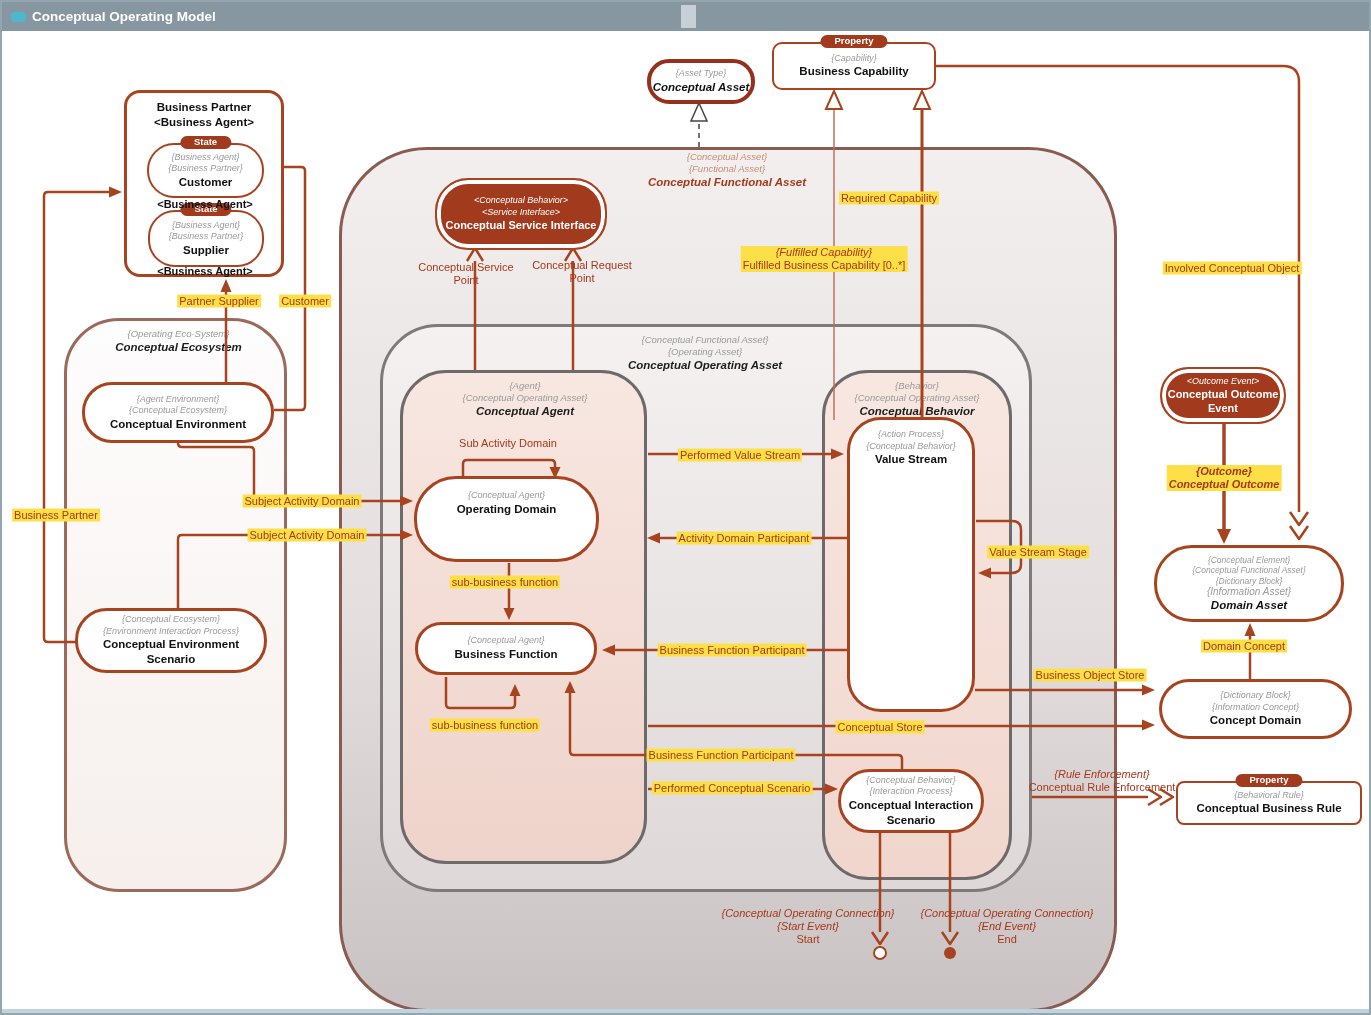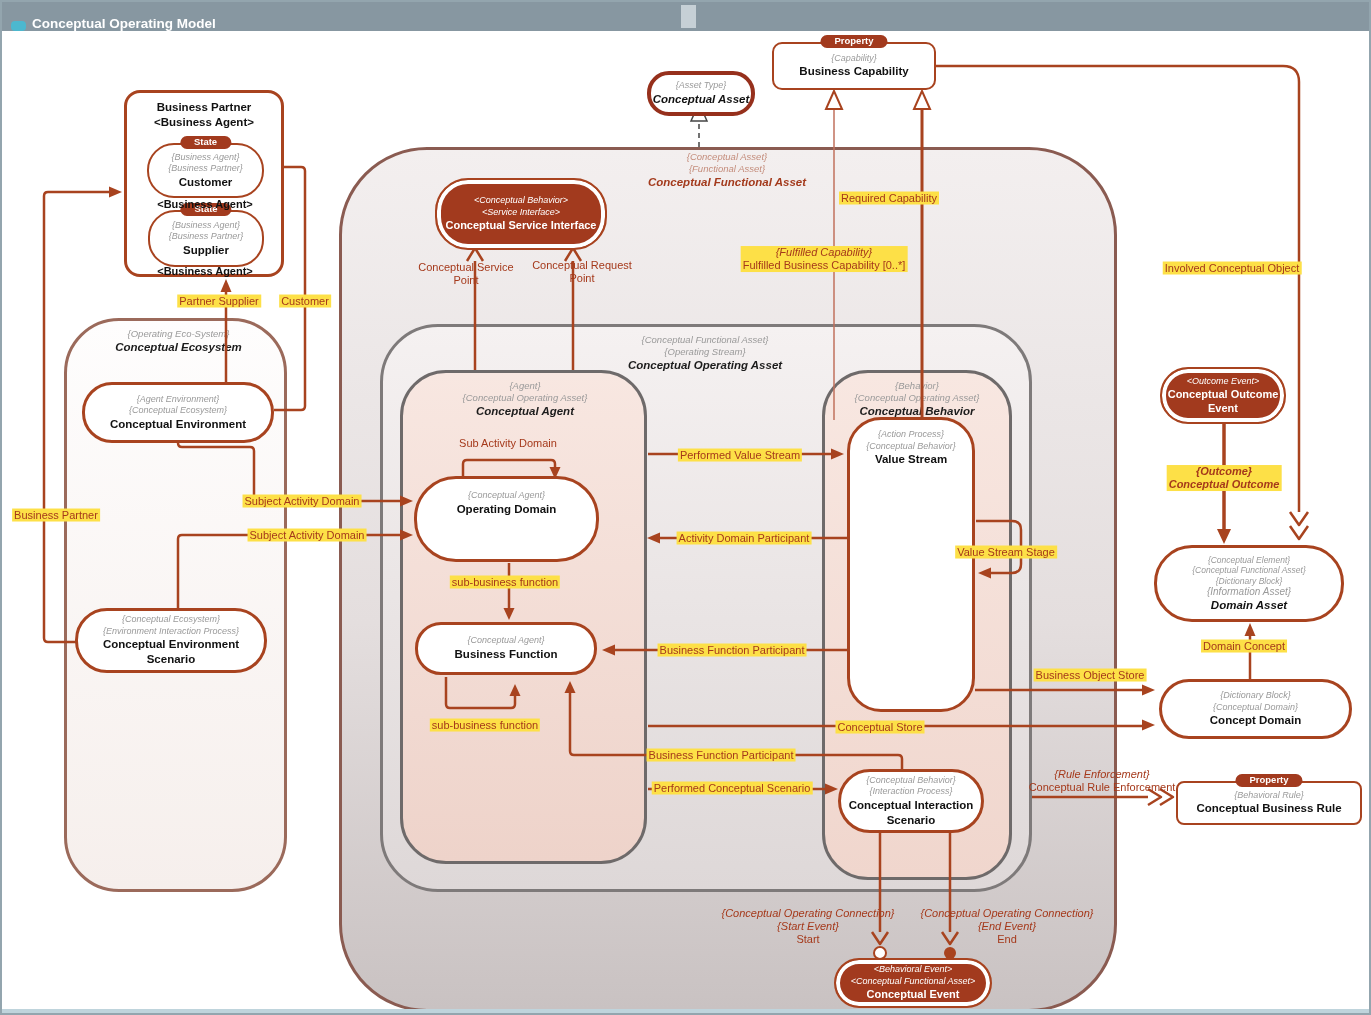--- a/index.html
+++ b/index.html
@@ -1,18 +1,18 @@
 <!DOCTYPE html>
 <html><head>
 <meta charset="utf-8">
 <style>
   html,body{margin:0;padding:0;background:#fff;font-family:"Liberation Sans",sans-serif;}
   #canvas{position:relative;width:1371px;height:1015px;background:#fff;border:2px solid #93a5ae;box-sizing:border-box;overflow:hidden;}
   
-  .titlebar{position:absolute;left:0;top:0;width:100%;height:29px;background:#8797a1;z-index:10;display:flex;align-items:flex-end;}
+  .titlebar{position:absolute;left:0;top:0;width:100%;height:29px;background:#8797a1;z-index:10;display:flex;align-items:center;}
   .titlebar .ticon{width:15px;height:10px;background:#4cb8cf;border-radius:4px;margin:0 6px 0 9px;}
   .titlebar .ttext{color:#fff;font-weight:bold;font-size:13.5px;}
   .titlebar .tbtn{position:absolute;right:673px;top:3px;width:15px;height:23px;background:#c6d0d6;}
   .bottomstrip{position:absolute;left:0;top:1007px;width:100%;height:8px;background:#bfd4dc;z-index:10;}
   
   .container{position:absolute;box-sizing:border-box;}
   .c-ecosystem{left:62px;top:316px;width:223px;height:574px;border:3px solid #9b6a5b;border-radius:55px;background:linear-gradient(180deg,#fefdfd,#f6efec);z-index:1;}
   .c-cfa{left:337px;top:145px;width:778px;height:865px;border:3.5px solid #8a5b51;border-radius:88px;background:linear-gradient(180deg,#f3efef 0%,#e4dede 55%,#c9c2c2 100%);z-index:1;}
   .c-coa{left:378px;top:322px;width:652px;height:568px;border:3px solid #7e7a7a;border-radius:58px;background:linear-gradient(180deg,#f5f1f1,#ded8d8);z-index:2;}
   .c-agent{left:398px;top:368px;width:247px;height:494px;border:3px solid #6e6a6a;border-radius:46px;background:linear-gradient(180deg,#f8e7e1,#eed3ca);z-index:3;}
@@ -65,21 +65,21 @@
     <div class="chdr red" style="left:245px;top:1px;width:280px;">
       <div class="a">{Conceptual Asset}</div>
       <div class="a">{Functional Asset}</div>
       <div class="n">Conceptual Functional Asset</div>
     </div>
   </div>
 
   <div class="container c-coa">
     <div class="chdr" style="left:172px;top:7px;width:300px;">
       <div class="a">{Conceptual Functional Asset}</div>
-      <div class="a">{Operating Stream}</div>
+      <div class="a">{Operating Asset}</div>
       <div class="n">Conceptual Operating Asset</div>
     </div>
   </div>
 
   <div class="container c-agent">
     <div class="chdr" style="left:0;top:7px;width:244px;">
       <div class="a">{Agent}</div>
       <div class="a">{Conceptual Operating Asset}</div>
       <div class="n">Conceptual Agent</div>
     </div>
@@ -261,21 +261,21 @@
     <div class="a">{Conceptual Ecosystem}</div>
     <div class="n">Conceptual Environment</div>
   </div>
 
   <div class="node" style="left:73px;top:606px;width:192px;height:65px;border-radius:32px;">
     <div class="a">{Conceptual Ecosystem}</div>
     <div class="a">{Environment Interaction Process}</div>
     <div class="n">Conceptual Environment Scenario</div>
   </div>
 
-  <div class="node" style="left:645px;top:57px;width:108px;height:45px;border-radius:22px;border-width:4px;border-color:#96301c;margin-top:12px;">
+  <div class="node" style="left:645px;top:57px;width:108px;height:45px;border-radius:22px;border-width:4px;border-color:#96301c;">
     <div class="a">{Asset Type}</div>
     <div class="n it">Conceptual Asset</div>
   </div>
 
   <div class="node rect" style="left:770px;top:40px;width:164px;height:48px;border-width:2px;">
     <div class="tag">Property</div>
     <div class="a">{Capability}</div>
     <div class="n">Business Capability</div>
   </div>
 
@@ -300,42 +300,37 @@
     <div class="a">{Conceptual Behavior}</div>
     <div class="n">Value Stream</div>
   </div>
 
   <div class="node" style="left:836px;top:767px;width:146px;height:64px;border-radius:32px;">
     <div class="a">{Conceptual Behavior}</div>
     <div class="a">{Interaction Process}</div>
     <div class="n">Conceptual Interaction Scenario</div>
   </div>
 
-  <div class="node dark" style="left:832px;top:956px;width:158px;height:50px;border-radius:25px;">
-    <div class="a">&lt;Behavioral Event&gt;</div>
-    <div class="a">&lt;Conceptual Functional Asset&gt;</div>
-    <div class="n">Conceptual Event</div>
-  </div>
 
   <div class="node dark" style="left:1158px;top:365px;width:126px;height:57px;border-radius:28px;">
     <div class="a">&lt;Outcome Event&gt;</div>
     <div class="n">Conceptual Outcome Event</div>
   </div>
 
   <div class="node" style="left:1152px;top:543px;width:190px;height:77px;border-radius:38px;line-height:1.22;">
     <div class="a" style="font-size:8.5px;">{Conceptual Element}</div>
     <div class="a" style="font-size:8.5px;">{Conceptual Functional Asset}</div>
     <div class="a" style="font-size:8.5px;">{Dictionary Block}</div>
     <div class="a" style="font-size:10px;">{Information Asset}</div>
     <div class="n it">Domain Asset</div>
   </div>
 
   <div class="node" style="left:1157px;top:677px;width:193px;height:60px;border-radius:30px;">
     <div class="a">{Dictionary Block}</div>
-    <div class="a">{Conceptual Domain}</div>
+    <div class="a">{Information Concept}</div>
     <div class="n">Concept Domain</div>
   </div>
 
   <div class="node rect" style="left:1174px;top:779px;width:186px;height:44px;border-width:2px;border-radius:8px;">
     <div class="tag">Property</div>
     <div class="a">{Behavioral Rule}</div>
     <div class="n">Conceptual Business Rule</div>
   </div>
 
   <div class="elabel" style="left:217px;top:299px;">Partner Supplier</div>
@@ -349,21 +344,21 @@
   <div class="elabel nobg wrap" style="left:464px;top:272px;width:112px;">Conceptual Service Point</div>
   <div class="elabel nobg wrap" style="left:580px;top:270px;width:118px;">Conceptual Request Point</div>
   <div class="elabel" style="left:822px;top:257px;">
     <span class="it">{Fulfilled Capability}</span>
     <span>Fulfilled Business Capability [0..*]</span>
   </div>
   <div class="elabel" style="left:887px;top:196px;">Required Capability</div>
   <div class="elabel" style="left:1230px;top:266px;">Involved Conceptual Object</div>
   <div class="elabel" style="left:738px;top:453px;">Performed Value Stream</div>
   <div class="elabel" style="left:742px;top:536px;text-align:center;">Activity Domain Participant</div>
-  <div class="elabel" style="left:1004px;top:550px;">Value Stream Stage</div>
+  <div class="elabel" style="left:1036px;top:550px;">Value Stream Stage</div>
   <div class="elabel" style="left:730px;top:648px;">Business Function Participant</div>
   <div class="elabel" style="left:1088px;top:673px;">Business Object Store</div>
   <div class="elabel" style="left:878px;top:725px;">Conceptual Store</div>
   <div class="elabel" style="left:719px;top:753px;">Business Function Participant</div>
   <div class="elabel" style="left:730px;top:786px;">Performed Conceptual Scenario</div>
   <div class="elabel" style="left:1242px;top:644px;">Domain Concept</div>
   <div class="elabel nobg" style="left:1100px;top:779px;">
     <span class="it">{Rule Enforcement}</span>
     <span>Conceptual Rule Enforcement</span>
   </div>

